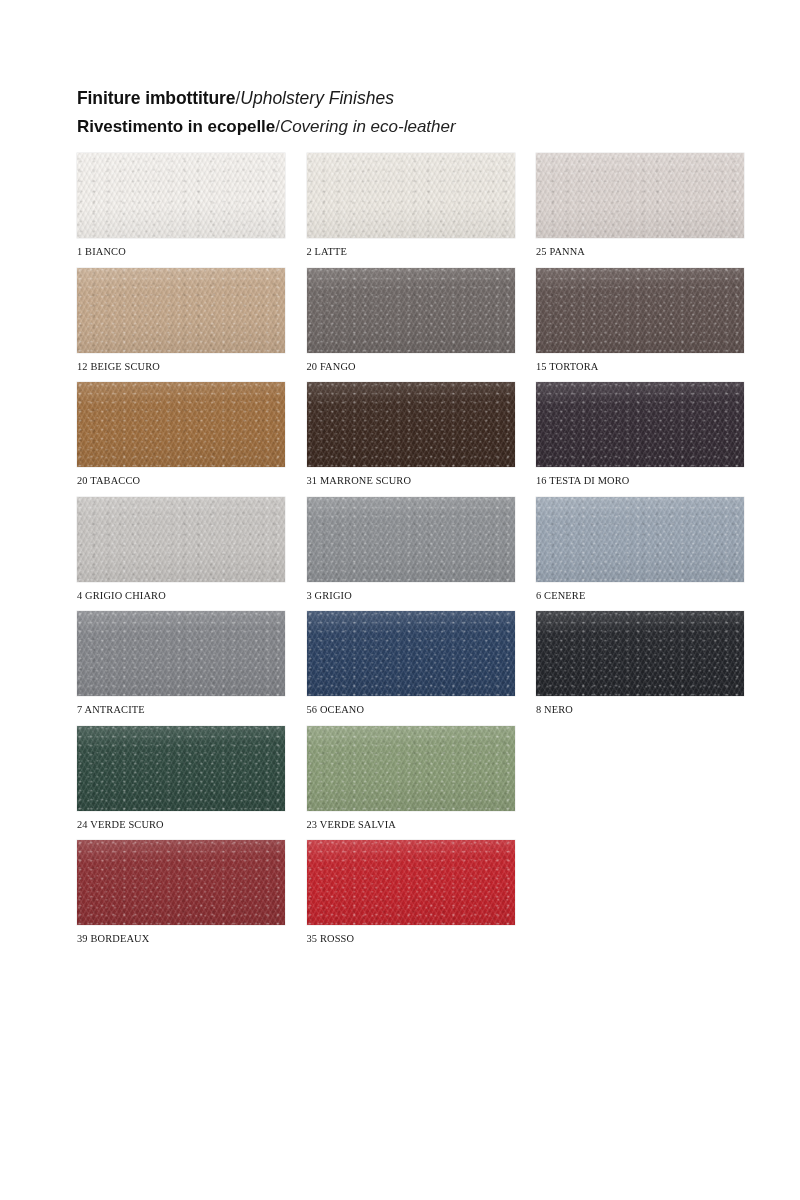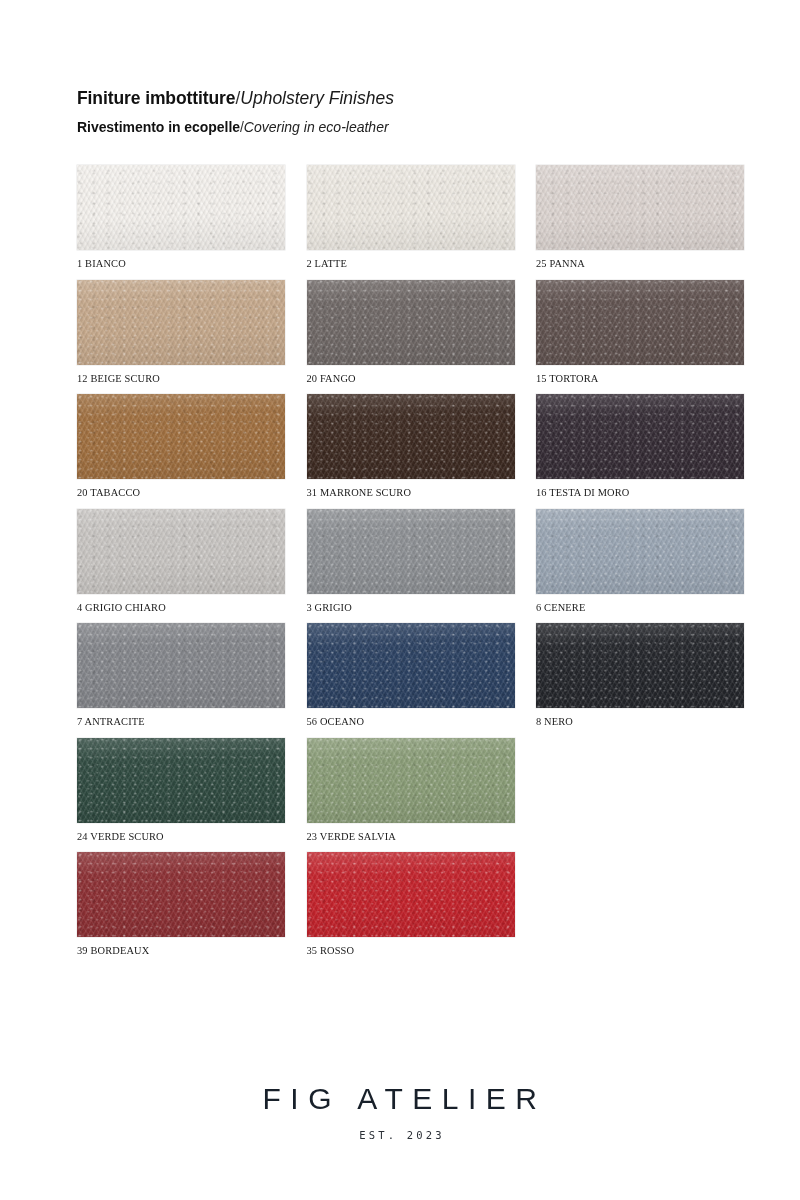--- a/index.html
+++ b/index.html
@@ -49,21 +49,21 @@
   }
   .title-en {
     font-family: "Liberation Sans", "DejaVu Sans", sans-serif;
     font-style: italic;
     font-weight: normal;
     color: #1a1a1a;
   }
 
   .subtitle-line {
     margin-top: 10px;
-    font-size: 14px;
+    font-size: 17px;
     line-height: 16px;
     white-space: nowrap;
   }
   .sub-it {
     font-family: "Liberation Sans", "DejaVu Sans", sans-serif;
     font-weight: bold;
     color: #111111;
     letter-spacing: -0.05px;
   }
   .sub-sep {
@@ -83,21 +83,21 @@
     top: 153px;
     width: 667px;
   }
   .row {
     display: block;
     height: 114.5px;
     position: relative;
   }
   .cell {
     position: absolute;
-    top: 12px;
+    top: 0;
     width: 208px;
   }
   .cell.c0 { left: 0px; }
   .cell.c1 { left: 229.5px; }
   .cell.c2 { left: 459px; }
 
   .swatch {
     position: relative;
     width: 208px;
     height: 85px;
@@ -347,18 +347,14 @@
           <div class="swatch" style="background-color: rgb(196, 34, 43);">
             <div class="grain"></div>
             <div class="grain2"></div>
             <div class="sheen"></div>
           </div>
           <div class="swatch-label">35 ROSSO</div>
         </div>
       </div>
     </div>
 
-  <div class="brand">
-    <div class="brand-name">FIG ATELIER</div>
-    <div class="brand-est">EST. 2023</div>
-  </div>
 
 </div>
 
 </body></html>

